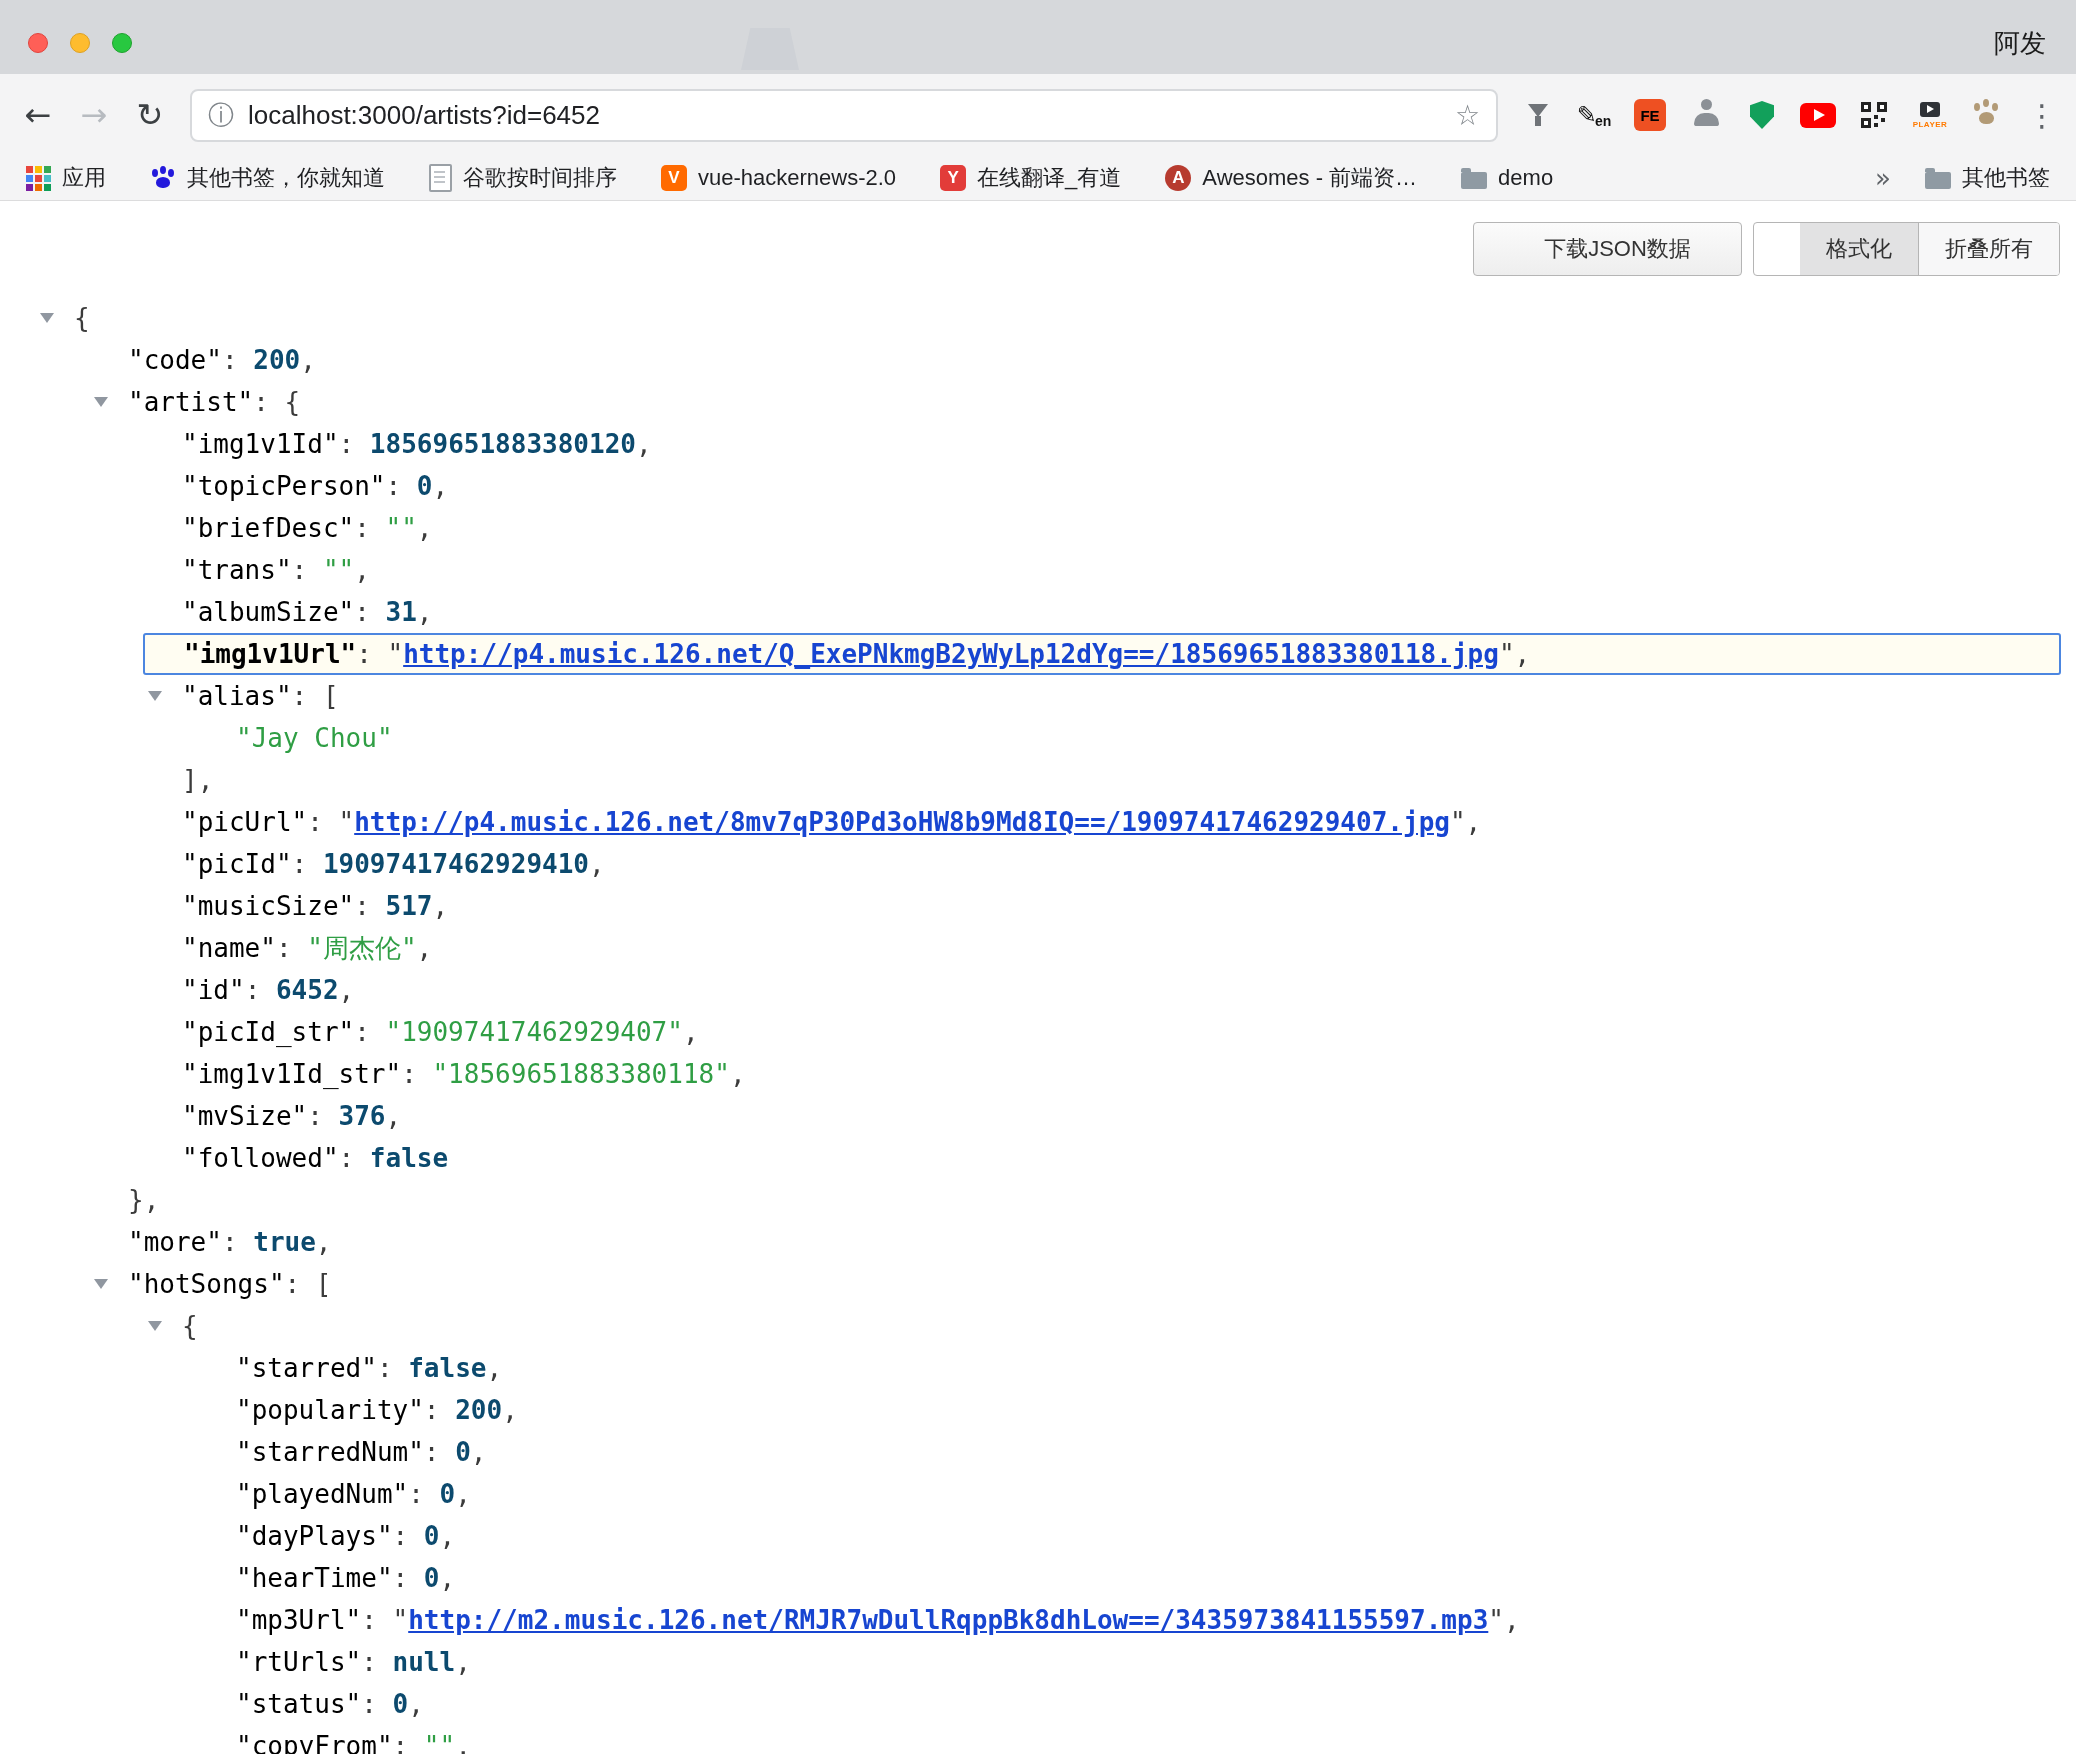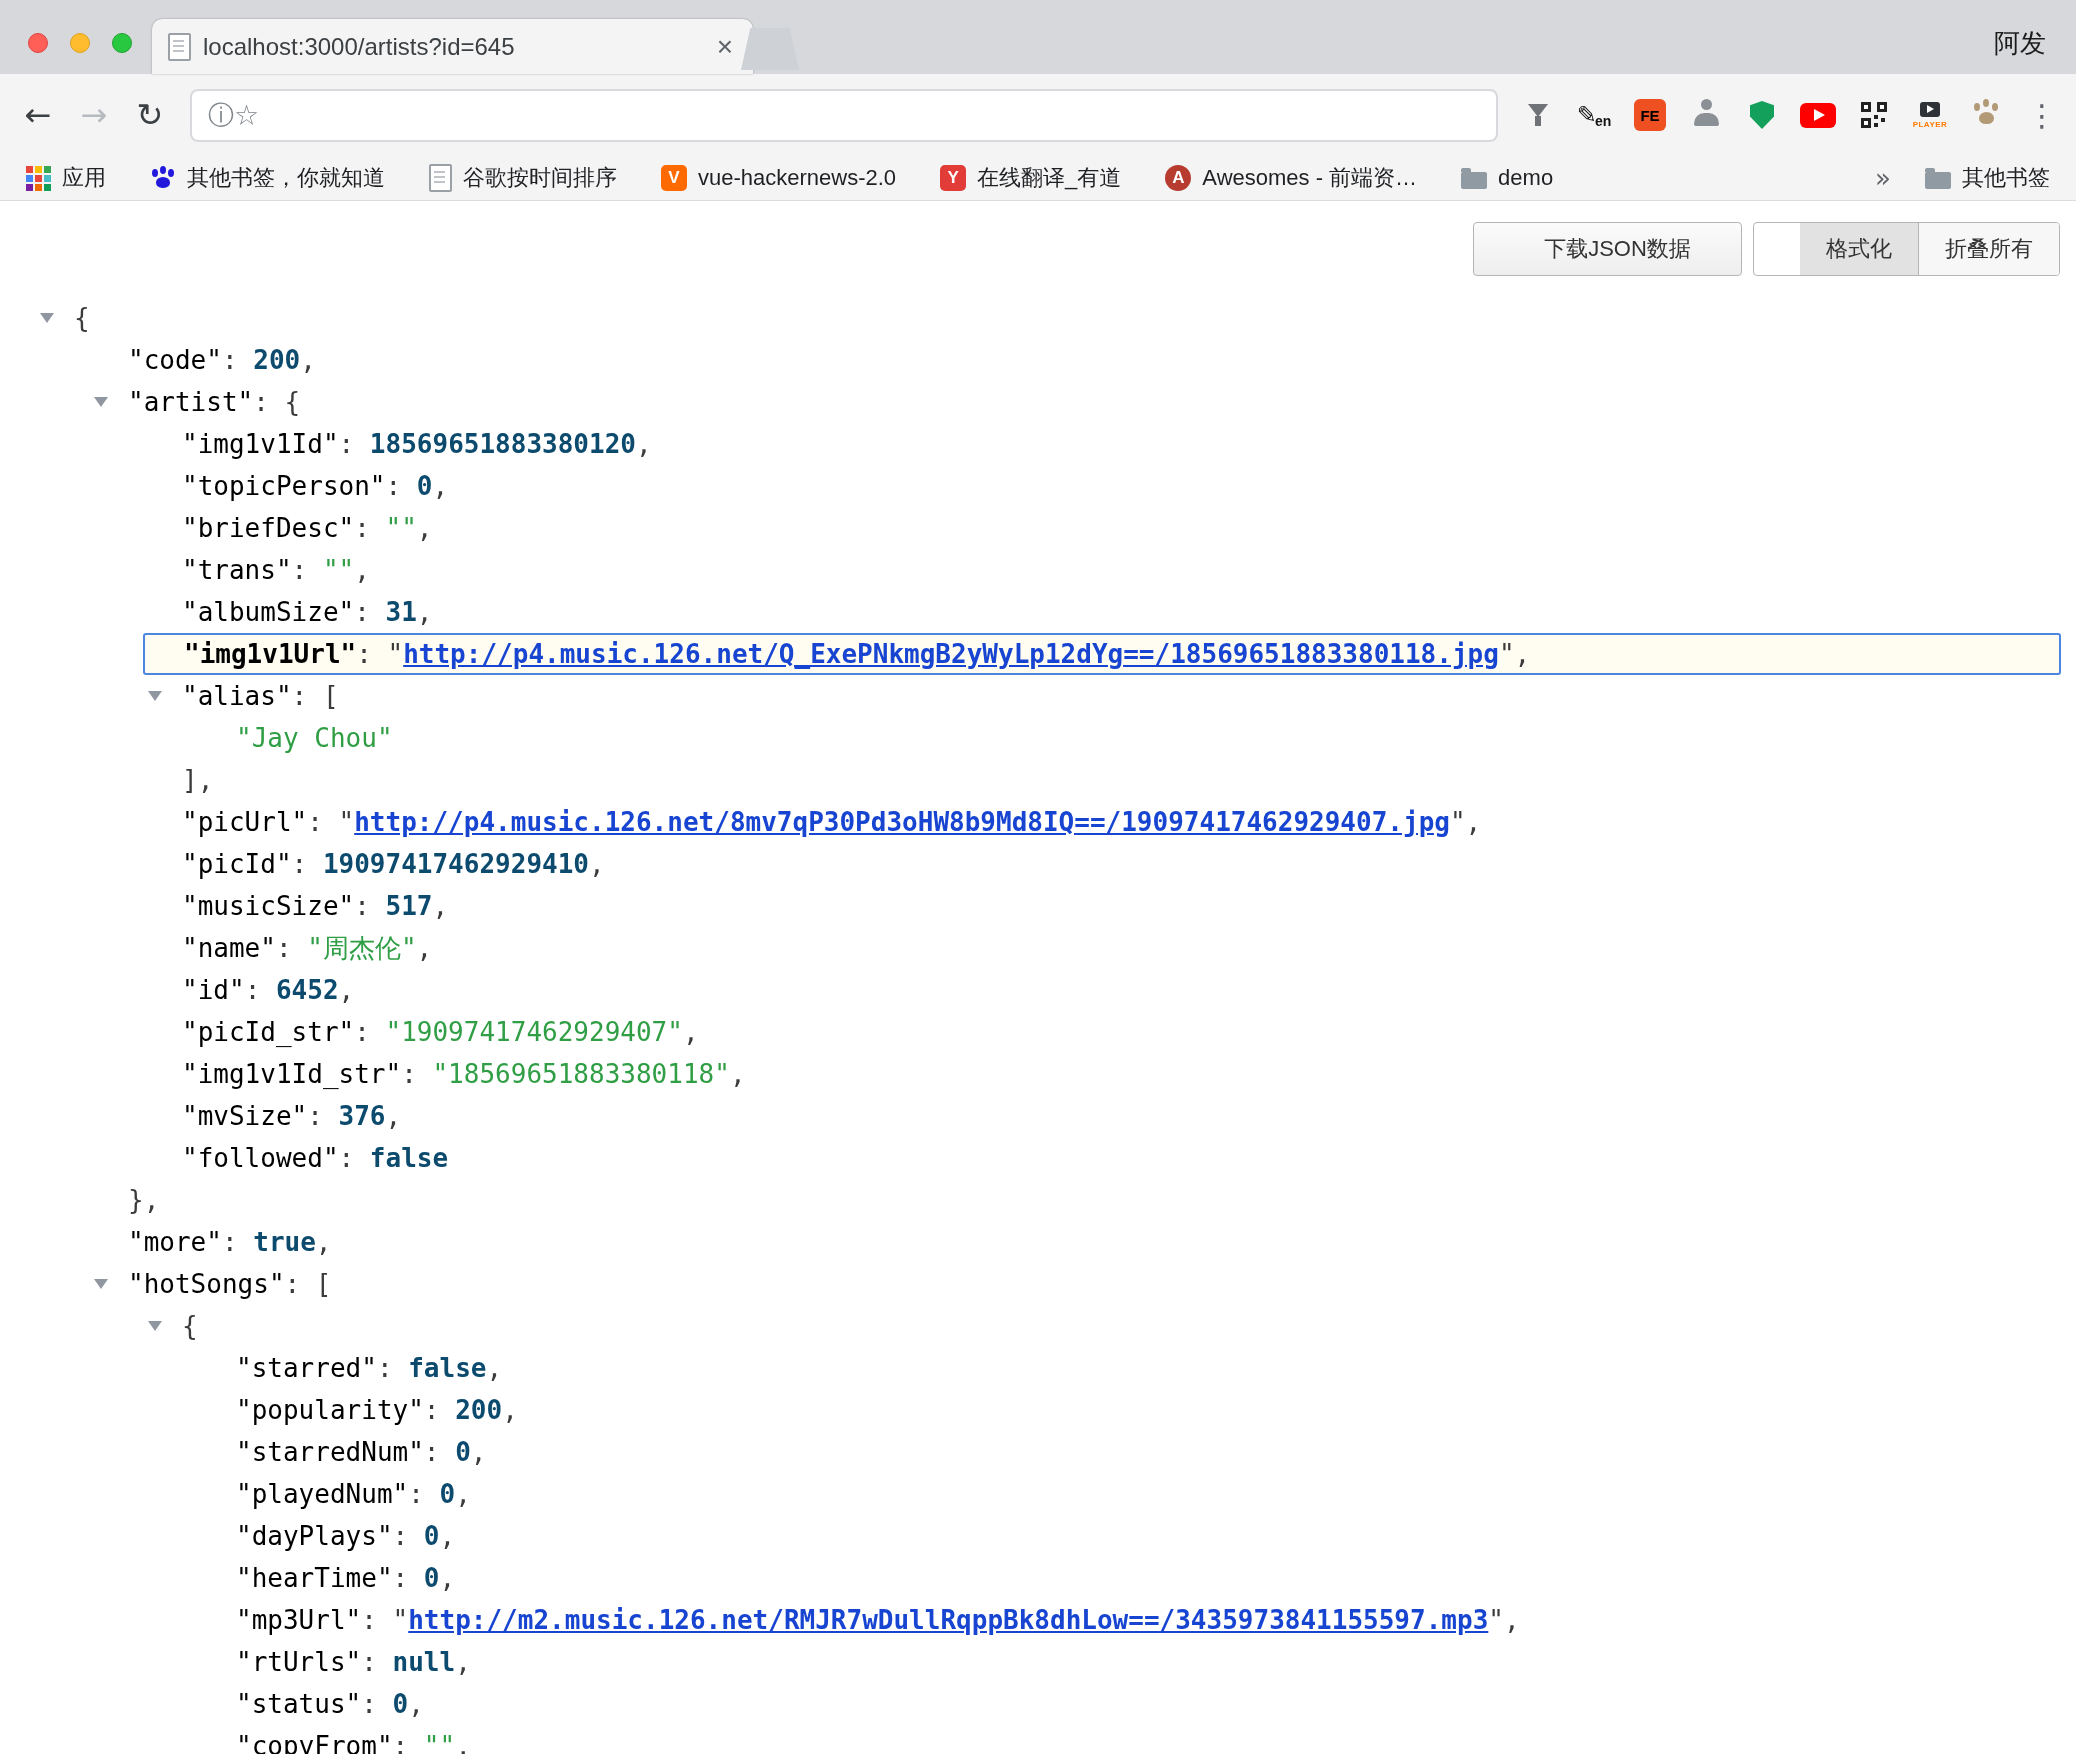--- a/index.html
+++ b/index.html
@@ -168,35 +168,31 @@
 <body>
 
 <div class="chrome">
 
   <div class="tabstrip">
     <div class="traffic">
       <i class="tl-close"></i>
       <i class="tl-min"></i>
       <i class="tl-max"></i>
     </div>
-    <div class="tab">
-      <span class="ic-page"></span>
-      <span class="tab-title">localhost:3000/artists?id=645</span>
-      <span class="tab-close">×</span>
-    </div>
     <div class="newtab-stub"></div>
     <div class="profile-name">阿发</div>
   </div>
 
   <div class="toolbar">
     <div class="nav-btn">←</div>
     <div class="nav-btn disabled">→</div>
     <div class="nav-btn">↻</div>
     <div class="omnibox">
       <span class="info-icon">ⓘ</span>
+      <span class="url-text">localhost:3000/artists?id=6452</span>
       <span class="star-icon">☆</span>
     </div>
     <div class="extensions">
         <div class="ext ext-filter">
           <i class="cone"></i>
           <i class="stem"></i>
         </div>
         <div class="ext ext-youdao-pen">
           <span class="pen">✎</span>
           <span class="en">en</span>

